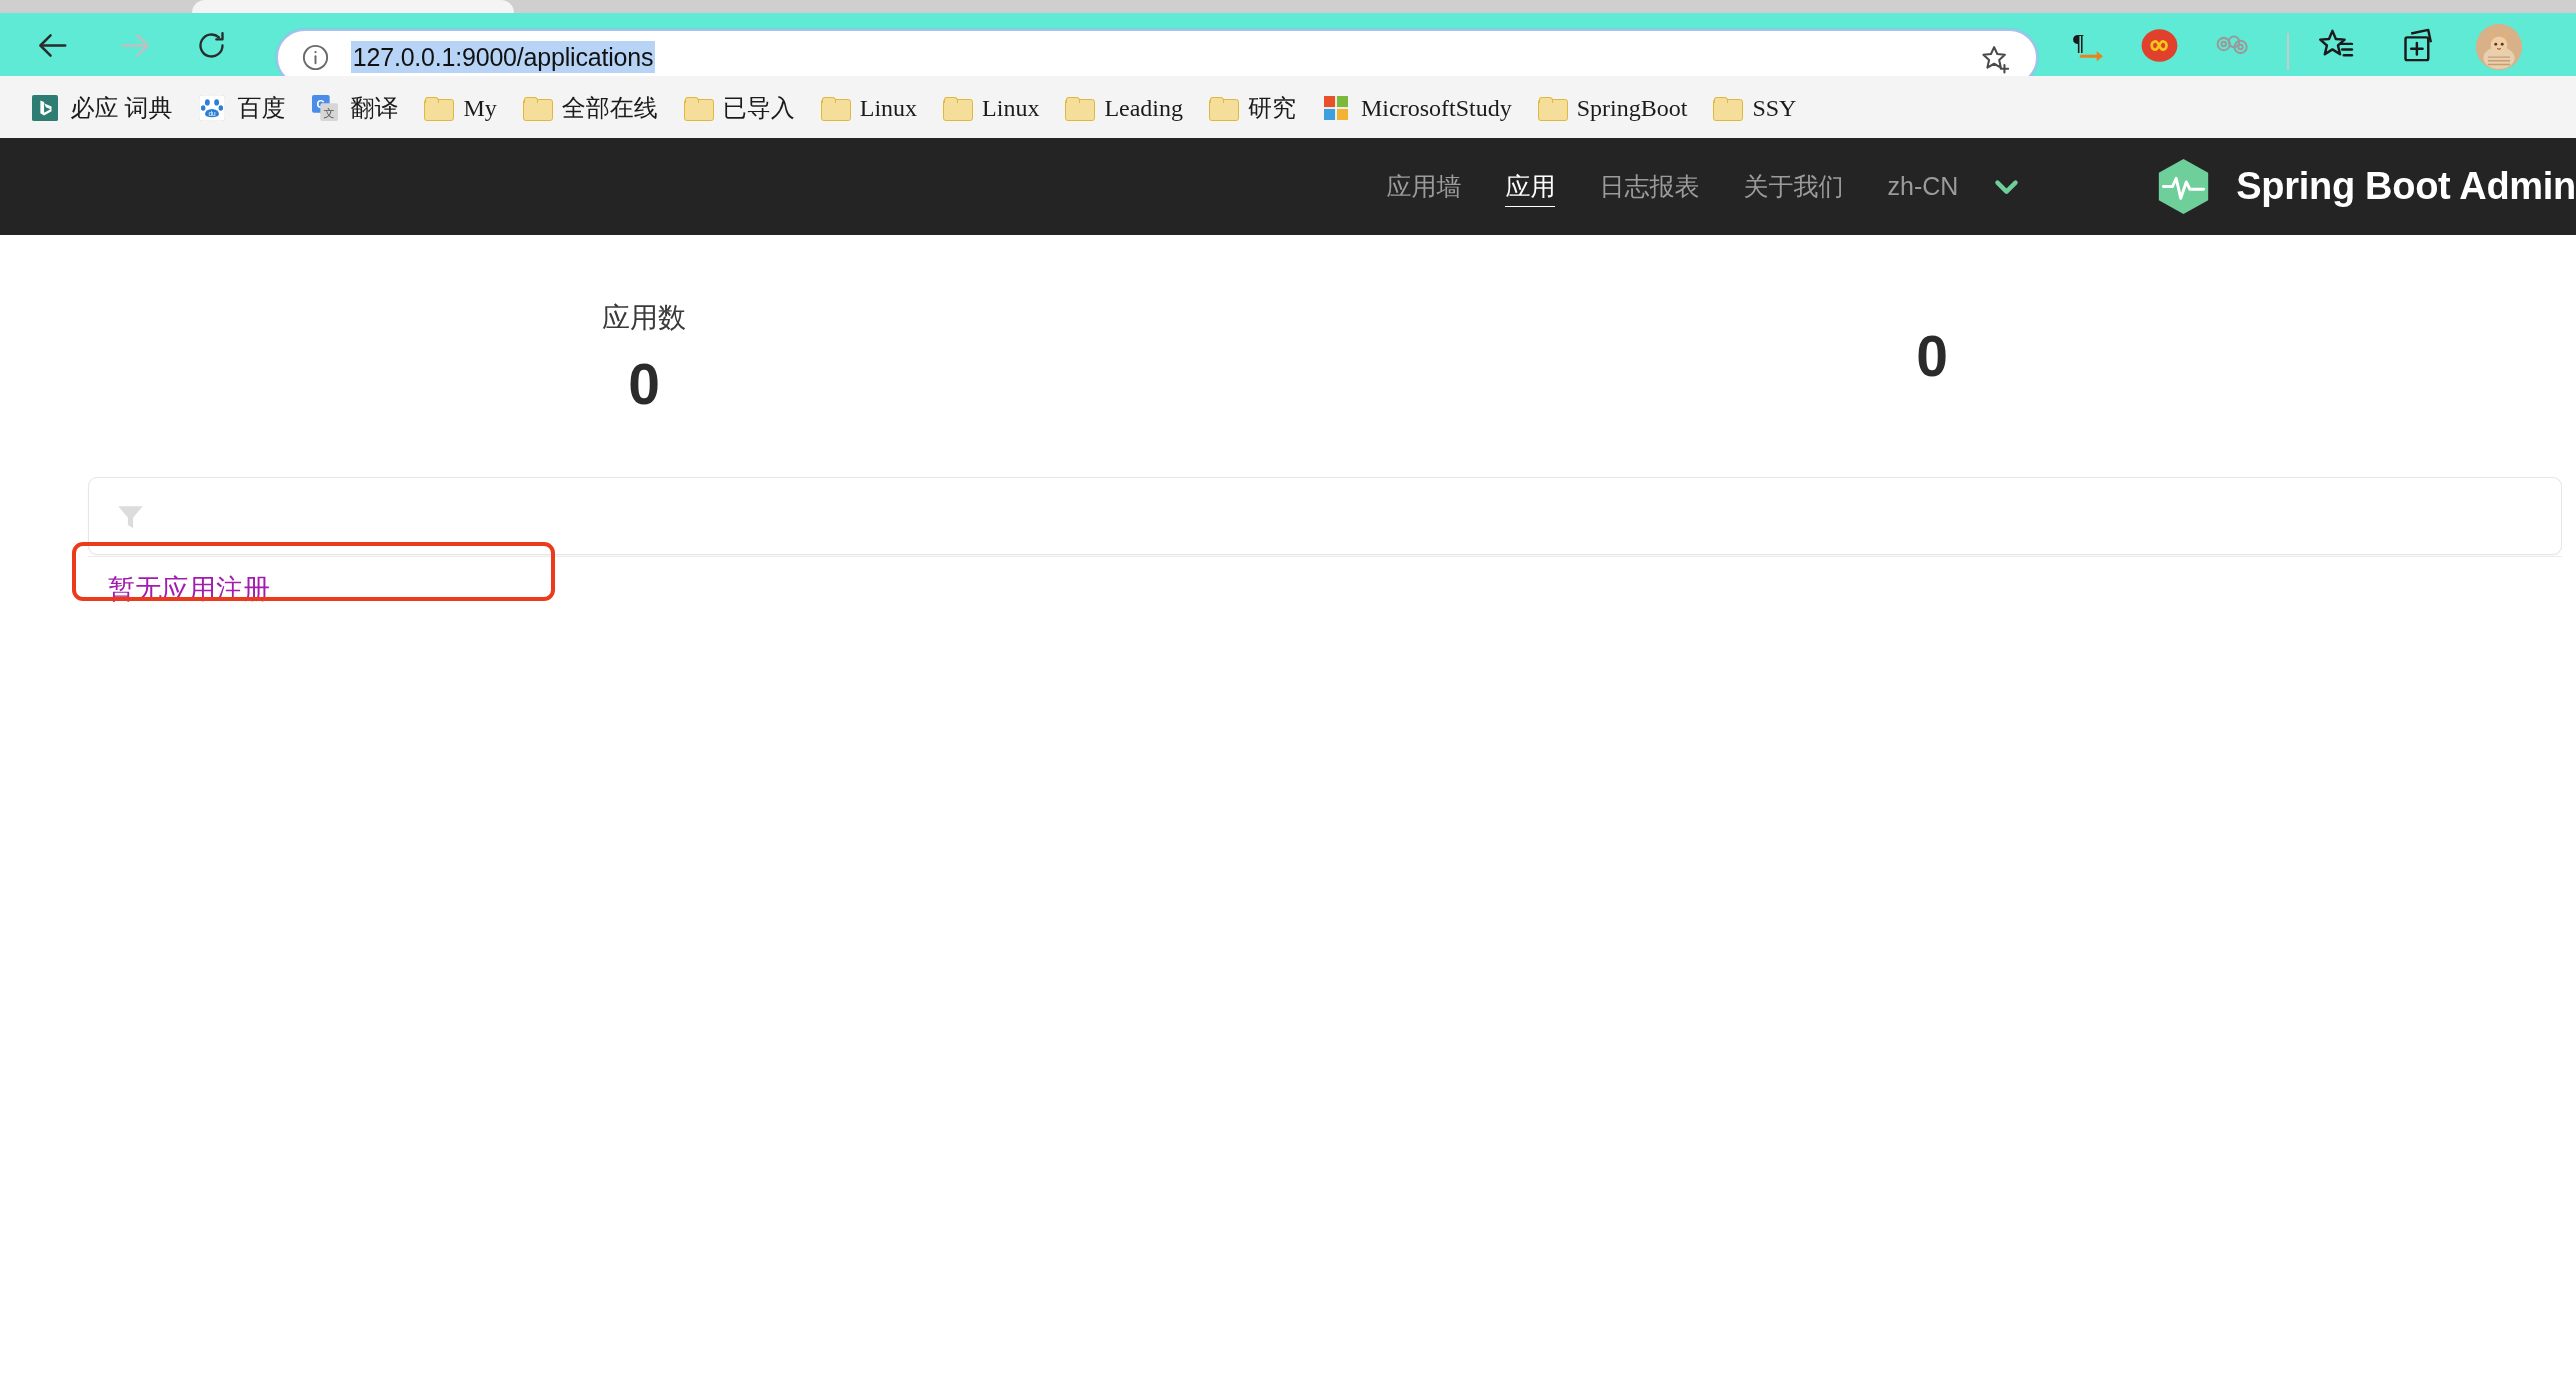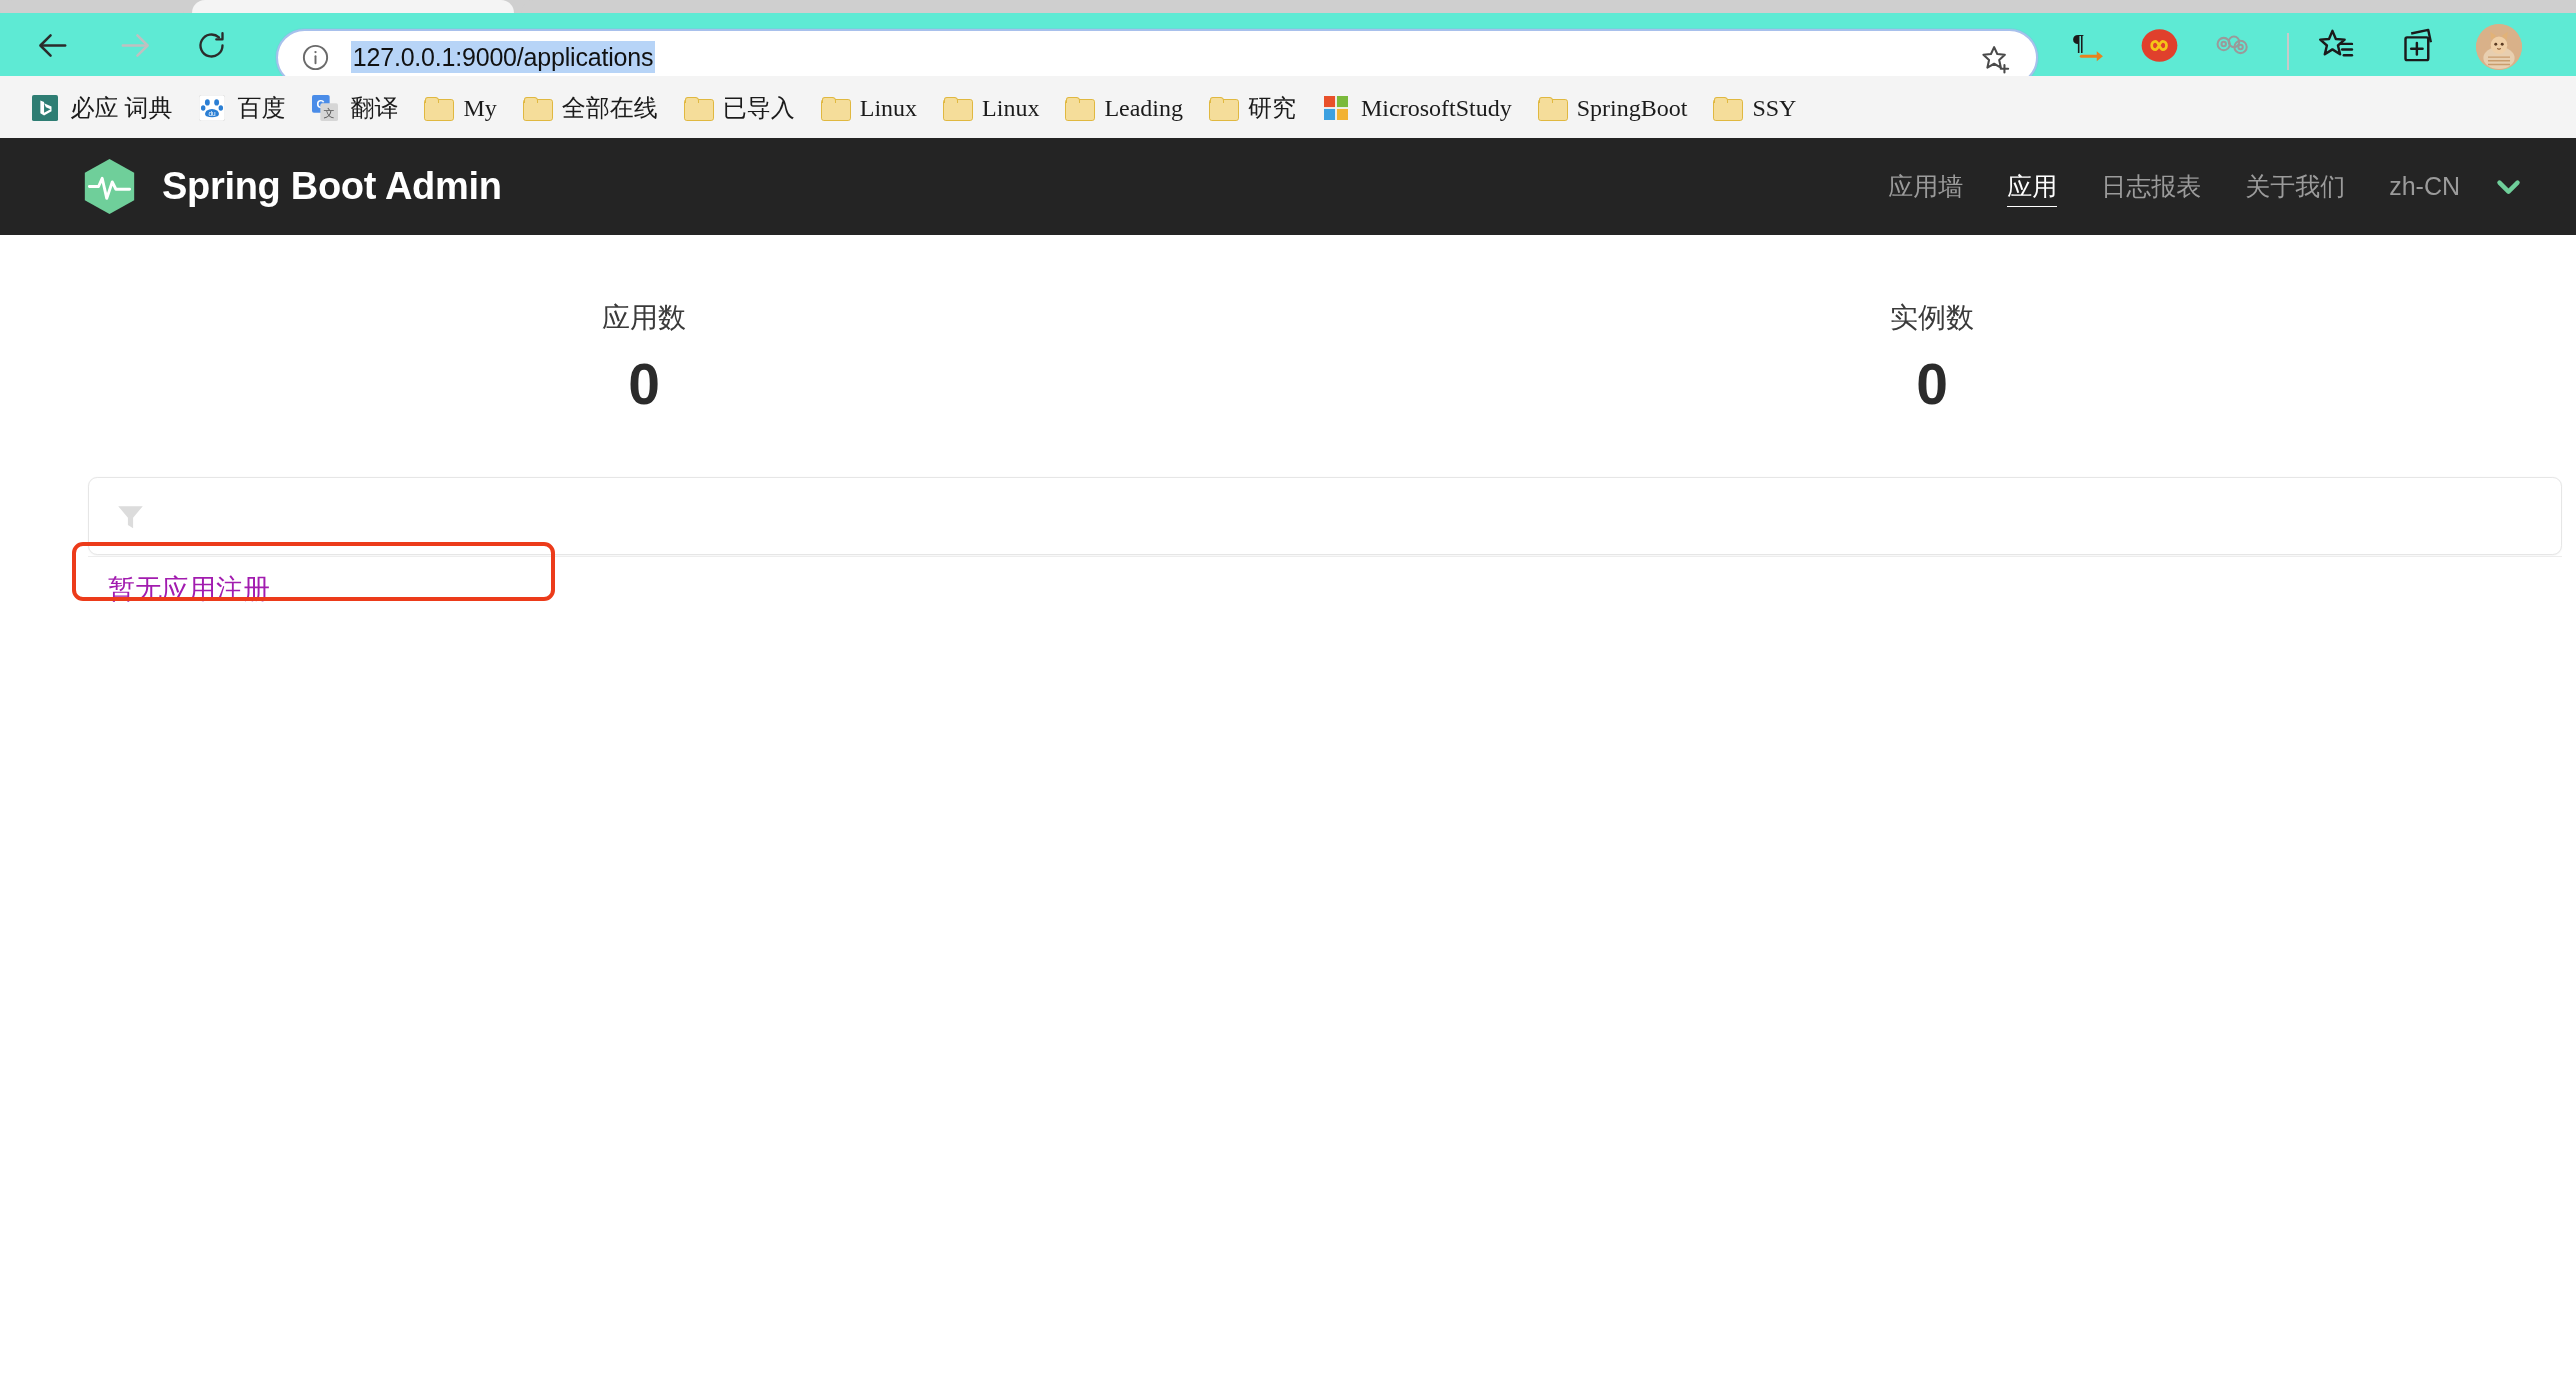--- a/index.html
+++ b/index.html
@@ -399,49 +399,48 @@
       <span class="bm-ico">
           <span class="folder"></span>
         </span>
       <span class="bm-label">SSY</span>
     </div>
 
   </div>
 </div>
 
 <div id="app-navbar">
-  <div id="brand">
-    <svg id="brand-logo" viewBox="0 0 58 62">
-      <polygon points="29,1 56,16 56,46 29,61 2,46 2,16" fill="#6fcf9a"></polygon>
-      <polyline points="7,31 17,31 21,22 26,44 32,26 36,34 51,34" fill="none" stroke="#ffffff" stroke-width="3.2" stroke-linecap="round" stroke-linejoin="round"></polyline>
-    </svg>
-    <span id="brand-title">Spring Boot Admin</span>
-  </div>
-
   <div id="app-nav-right">
     <span class="nav-link">应用墙</span>
     <span class="nav-link active">应用</span>
     <span class="nav-link">日志报表</span>
     <span class="nav-link">关于我们</span>
     <span class="nav-link">zh-CN</span>
     <span id="lang-chevron">
       <svg width="31" height="31" viewBox="0 0 24 24" fill="none" stroke="#6fcf9a" stroke-width="3.4" stroke-linecap="round" stroke-linejoin="round">
         <polyline points="5,9 12,16 19,9"></polyline>
       </svg>
     </span>
   </div>
+
+  <div id="brand">
+    <svg id="brand-logo" viewBox="0 0 58 62">
+      <polygon points="29,1 56,16 56,46 29,61 2,46 2,16" fill="#6fcf9a"></polygon>
+      <polyline points="7,31 17,31 21,22 26,44 32,26 36,34 51,34" fill="none" stroke="#ffffff" stroke-width="3.2" stroke-linecap="round" stroke-linejoin="round"></polyline>
+    </svg>
+    <span id="brand-title">Spring Boot Admin</span>
+  </div>
 </div>
 
 <div id="stats">
   <div class="stat">
     <div class="stat-label">应用数</div>
     <div class="stat-value">0</div>
   </div>
   <div class="stat">
-    <div class="stat-label">实例数</div>
     <div class="stat-value">0</div>
   </div>
 </div>
 
 <div id="filter-bar">
   <svg id="filter-icon" viewBox="0 0 24 24">
     <polygon points="2.5,4 21.5,4 14,13 14,21 10,18.5 10,13" fill="#dcdcdc"></polygon>
   </svg>
   <input id="filter-input" type="text" value="" placeholder="" style="">
 </div>

